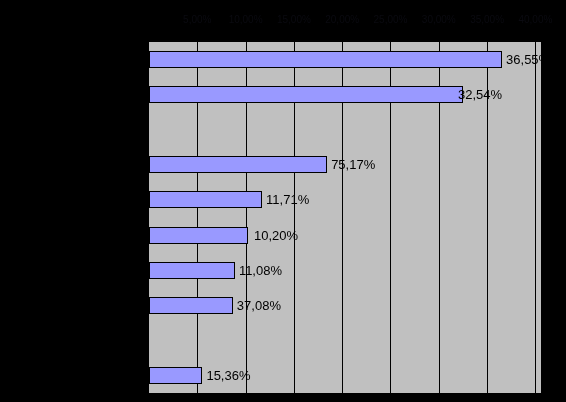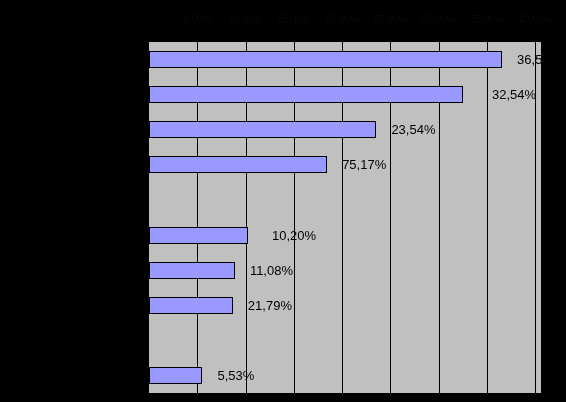--- a/index.html
+++ b/index.html
@@ -82,21 +82,21 @@
     box-sizing: border-box;
   }
   .bar-value-label {
     position: absolute;
     top: 9px;
     height: 17px;
     line-height: 17px;
     font-size: 13px;
     color: #000000;
     white-space: nowrap;
-    padding-left: 15px;
+    padding-left: 4px;
     text-align: center;
   }
 
   
   #category-axis {
     position: absolute;
     left: 0;
     top: 42px;
     width: 149px;
     height: 351px;
@@ -139,45 +139,45 @@
       <div class="gridline" style="left: 386px;"></div>
     </div>
 
   <div id="bars-layer">
       <div class="bar-row" style="top: 0px; height: 35.1px;">
         <div class="bar" style="width: 353.07px; background: rgb(153, 153, 255);"></div>
         <div class="bar-value-label" style="left: 353.07px;">36,55%</div>
       </div>
       <div class="bar-row" style="top: 35.1px; height: 35.1px;">
         <div class="bar" style="width: 314.334px; background: rgb(153, 153, 255);"></div>
-        <div class="bar-value-label" style="left: 328px;">32,54%</div>
-      </div>
-      <div class="bar-row" style="top: 70.2px; height: 35.1px;">
-        <div class="bar" style="width: 227.395px; background: rgb(153, 153, 255);"></div>
-        <div class="bar-value-label" style="left: 227.395px;">23,54%</div>
+        <div class="bar-value-label" style="left: 305px;">32,54%</div>
       </div>
       <div class="bar-row" style="top: 105.3px; height: 35.1px;">
         <div class="bar" style="width: 178.129px; background: rgb(153, 153, 255);"></div>
         <div class="bar-value-label" style="left: 178.129px;">75,17%</div>
       </div>
+      <div class="bar-row" style="top: 140.4px; height: 35.1px;">
+        <div class="bar" style="width: 113.118px; background: rgb(153, 153, 255);"></div>
+        <div class="bar-value-label" style="left: 113.118px;">11,71%</div>
+      </div>
       <div class="bar-row" style="top: 175.5px; height: 35.1px;">
         <div class="bar" style="width: 98.5313px; background: rgb(153, 153, 255);"></div>
-        <div class="bar-value-label" style="left: 108px;">10,20%</div>
+        <div class="bar-value-label" style="left: 101px;">10,20%</div>
       </div>
       <div class="bar-row" style="top: 210.6px; height: 35.1px;">
         <div class="bar" style="width: 85.8768px; background: rgb(153, 153, 255);"></div>
         <div class="bar-value-label" style="left: 85.8768px;">11,08%</div>
       </div>
       <div class="bar-row" style="top: 245.7px; height: 35.1px;">
         <div class="bar" style="width: 83.8482px; background: rgb(153, 153, 255);"></div>
-        <div class="bar-value-label" style="left: 83.8482px;">21,79%</div>
+        <div class="bar-value-label" style="left: 83.8482px;">37,08%</div>
       </div>
       <div class="bar-row" style="top: 315.9px; height: 35.1px;">
         <div class="bar" style="width: 53.4194px; background: rgb(153, 153, 255);"></div>
-        <div class="bar-value-label" style="left: 53.4194px;">5,53%</div>
+        <div class="bar-value-label" style="left: 53.4194px;">15,36%</div>
       </div>
     </div>
 
   <div id="category-axis">
       <div class="category-label" style="top: 0px; height: 35.1px; line-height: 35.1px;"></div>
       <div class="category-label" style="top: 35.1px; height: 35.1px; line-height: 35.1px;"></div>
       <div class="category-label" style="top: 70.2px; height: 35.1px; line-height: 35.1px;"></div>
       <div class="category-label" style="top: 105.3px; height: 35.1px; line-height: 35.1px;"></div>
       <div class="category-label" style="top: 140.4px; height: 35.1px; line-height: 35.1px;"></div>
       <div class="category-label" style="top: 175.5px; height: 35.1px; line-height: 35.1px;"></div>

